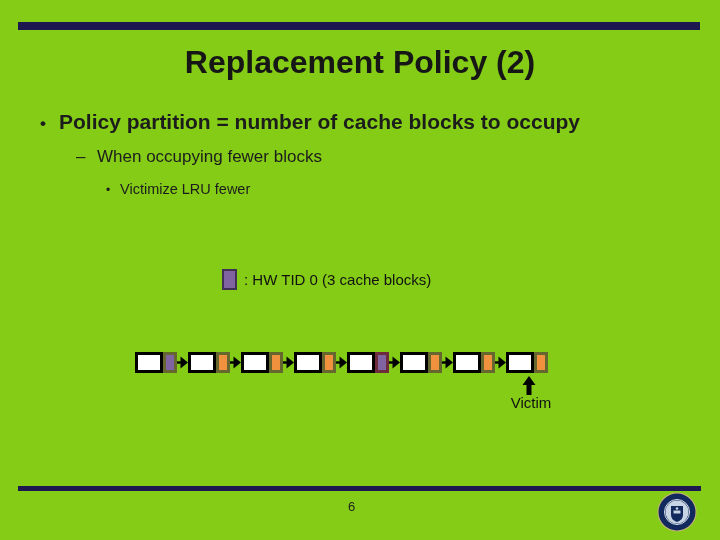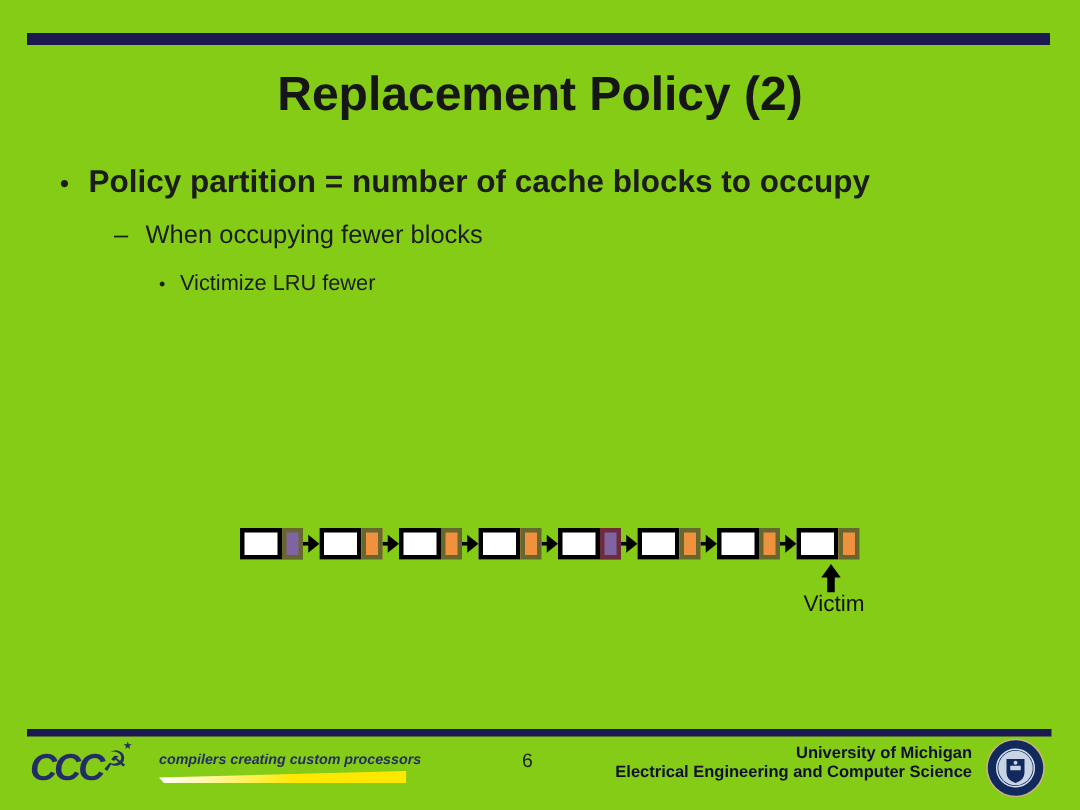--- a/index.html
+++ b/index.html
@@ -15,21 +15,21 @@
   .bullet-row{position:absolute; display:flex; color:#1c1c1c; align-items:baseline;}
   .b1{left:40px; top:110px; font-size:21px; font-weight:bold;}
   .b1 .marker{width:19px; font-size:17px;}
   .b2{left:76px; top:147px; font-size:17px;}
   .b2 .marker{width:21px;}
   .b3{left:106px; top:181px; font-size:14.5px;}
   .b3 .marker{width:14px; font-size:12px;}
   .legend{position:absolute; left:222px; top:269px; display:flex; align-items:center;}
   .legend-swatch{width:11px; height:17px; border:2px solid #403152; background:#8064A2;}
   .legend-label{margin-left:7px; font-size:15px; color:#111;}
-  .diagram{position:absolute; left:160px; top:352px; width:420px; height:70px;}
+  .diagram{position:absolute; left:135px; top:352px; width:420px; height:70px;}
   .node-row{display:flex; align-items:center;}
   .node{display:flex;}
   .node .box{width:22px; height:15px; background:#fff; border:3px solid #000;}
   .node .tag{width:8px; height:15px; border:3px solid #66662F; background:#F0913E;}
   .link-arrow{display:block;}
   .victim-pointer{position:absolute; left:386px; top:24px;}
   .victim-label{
     position:absolute; left:365px; top:42px; width:62px; text-align:center;
     font-size:15px; color:#111;
   }
@@ -73,20 +73,24 @@
   <div class="bullet-row b2">
     <span class="marker">–</span>
     <span>When occupying fewer blocks</span>
   </div>
 
   <div class="bullet-row b3">
     <span class="marker">•</span>
     <span>Victimize LRU fewer</span>
   </div>
 
+  <div class="legend">
+    <span class="legend-swatch" style="background: rgb(128, 100, 162); border-color: rgb(64, 49, 82);"></span>
+    <span class="legend-label">: HW TID 0 (3 cache blocks)</span>
+  </div>
 
   <div class="diagram">
     <div class="node-row" id="node-row">
         <div class="node">
           <span class="box"></span>
           <span class="tag" style="background: rgb(128, 100, 162); border-color: rgb(102, 102, 47);"></span>
         </div>
         <svg width="11" height="21" class="link-arrow">
           <rect x="0" y="9.3" width="5" height="2.4"></rect>
           <polygon points="3.5,4.5 11,10.5 3.5,16.5"></polygon>
@@ -145,34 +149,23 @@
         </div>
       </div>
     <svg class="victim-pointer" width="16" height="19">
       <polygon points="8,0 14.5,9 10.5,9 10.5,19 5.5,19 5.5,9 1.5,9" fill="#000"></polygon>
     </svg>
     <div class="victim-label">Victim</div>
   </div>
 
   <div class="footer-line" style="background: rgb(30, 24, 80);"></div>
 
-  <div class="ccc-logo">
-    <span class="ccc-letters">CCC</span>
-    <span class="ccc-symbol">☭</span>
-    <span class="ccc-star">★</span>
-    <span class="ccc-tagline">compilers creating custom processors</span>
-    <span class="ccc-swoosh" style="background: linear-gradient(to right, rgb(255, 255, 255), rgb(255, 232, 0) 55%);"></span>
-  </div>
 
   <div class="page-number">6</div>
 
-  <div class="univ-block">
-    <div>University of Michigan</div>
-    <div>Electrical Engineering and Computer Science</div>
-  </div>
 
   <svg class="seal" width="40" height="40">
     <circle cx="20" cy="20" r="19.5" fill="#C9B37E"></circle>
     <circle cx="20" cy="20" r="18.5" fill="#11295C"></circle>
     <circle cx="20" cy="20" r="12.5" fill="none" stroke="#D9E2EE" stroke-width="1"></circle>
     <circle cx="20" cy="20" r="11.5" fill="#C7D4E4"></circle>
     <path d="M14 14 h12 v9 q0 5 -6 7 q-6 -2 -6 -7 z" fill="#11295C"></path>
     <rect x="16.5" y="18.5" width="7" height="3" fill="#C7D4E4"></rect>
     <circle cx="20" cy="16.5" r="1.3" fill="#C7D4E4"></circle>
   </svg>

